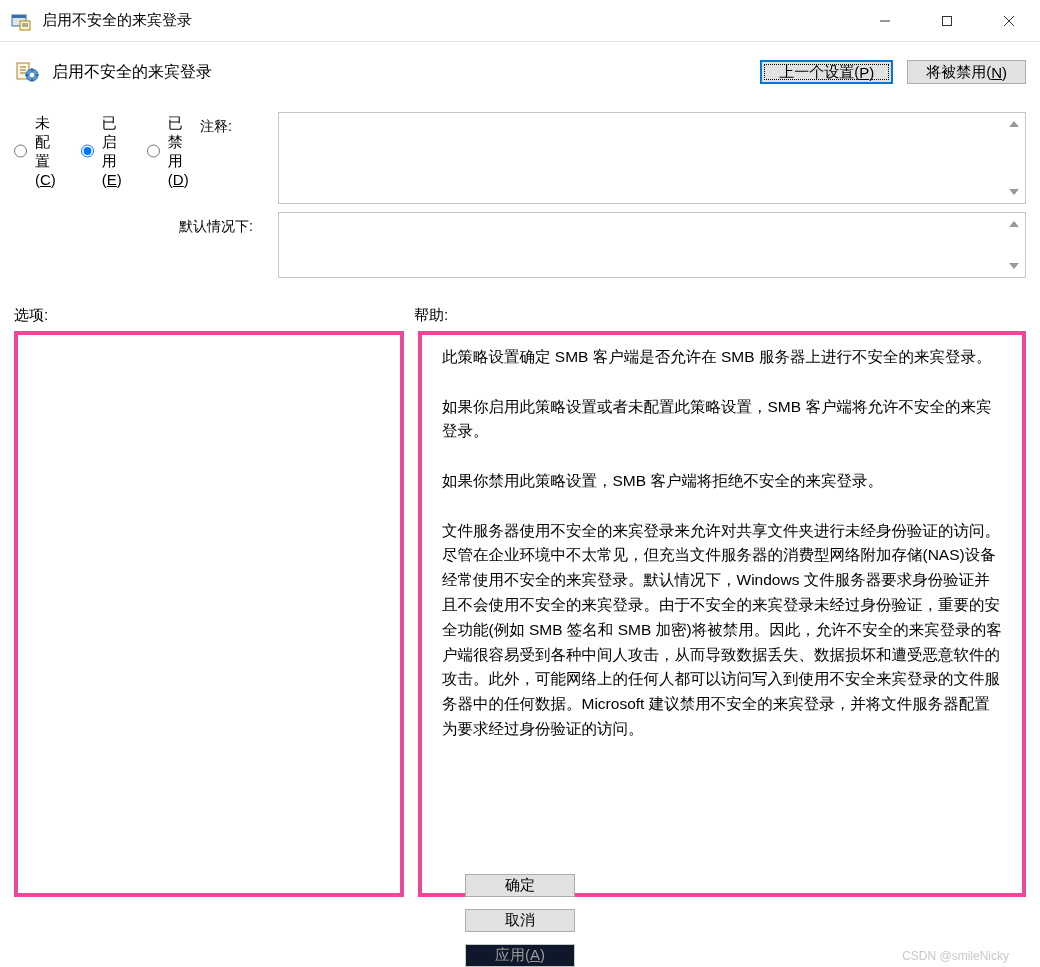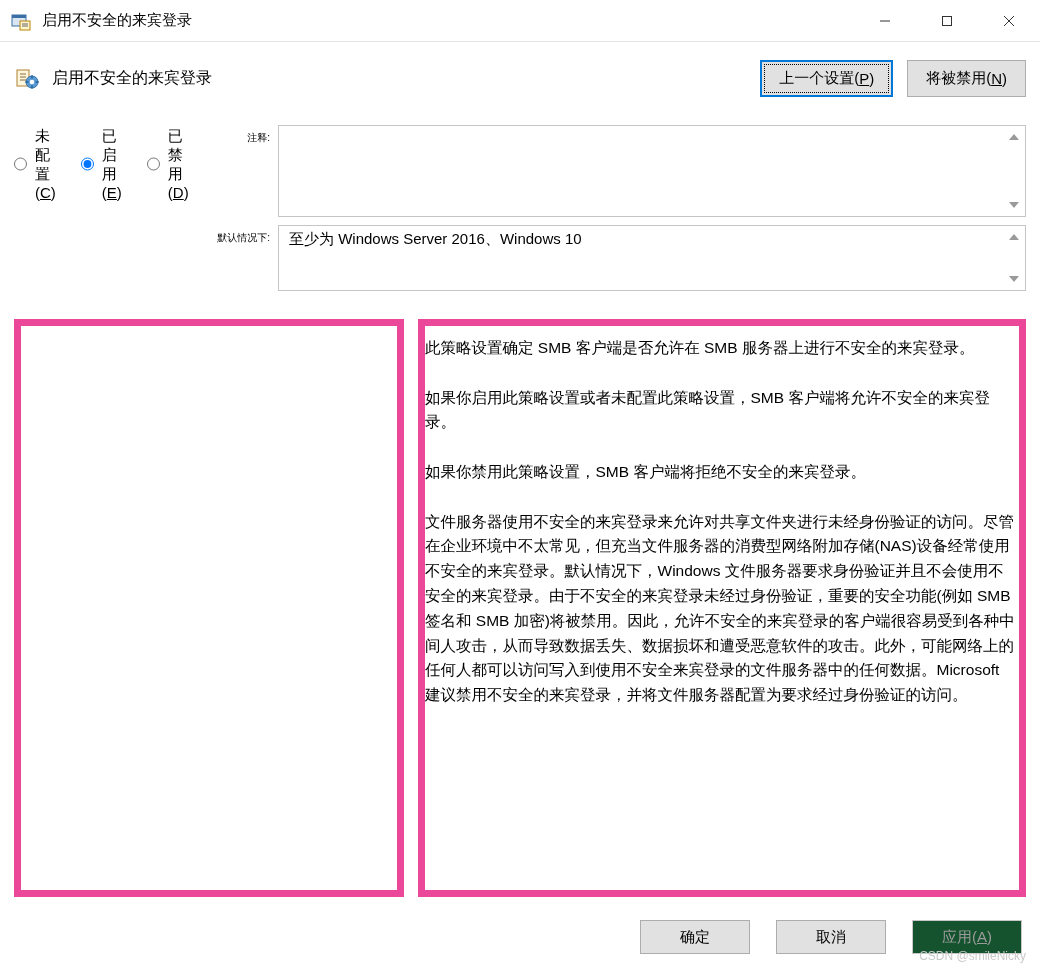--- a/index.html
+++ b/index.html
@@ -62,21 +62,21 @@
     margin-bottom: 28px;
   }
   .policy-icon {
     width: 28px; height: 24px;
     margin-right: 10px;
     display: inline-flex; align-items: center; justify-content: center;
   }
   .policy-title { font-size: 16px; flex: 0 0 auto; }
   .header-spacer { flex: 1; }
   .nav-btn {
-    height: 37px;
+    height: 24px;
     padding: 0 18px;
     margin-left: 14px;
     background: #e1e1e1;
     border: 1px solid #adadad;
     font-size: 15px;
     font-family: inherit;
     display: inline-flex; align-items: center;
   }
   .nav-btn.focused {
     border: 2px solid #0078d7;
@@ -105,22 +105,22 @@
   .radio-item {
     display: flex;
     align-items: center;
     font-size: 15px;
   }
   .radio-item input[type="radio"] {
     width: 16px; height: 16px;
     margin: 0 8px 0 0;
   }
   .field-label {
-    font-size: 10px;
-    text-align: right;
+    font-size: 14px;
+    text-align: center;
     padding-top: 6px;
   }
   .multiline-box {
     border: 1px solid #c5c5c5;
     height: 92px;
     background: #fff;
     position: relative;
     padding: 4px 24px 4px 10px;
     font-size: 15px;
     overflow: hidden;
@@ -148,54 +148,55 @@
   }
   .panels-labels .col-left { width: 400px; }
   .panels-labels .col-right { flex: 1; padding-left: 0; }
   .panels {
     display: flex;
     gap: 14px;
     flex: 1;
     min-height: 0;
   }
   .panel-box {
-    border: 7px solid #ec4899;
+    border: 4px solid #ec4899;
     background: #fff;
     overflow-y: hidden;
-    padding: 10px 0;
+    padding: 10px 20px;
     font-size: 15.5px;
     line-height: 1.6;
   }
   .panel-left { width: 390px; }
   .panel-right { flex: 1; white-space: pre-wrap; }
   
   .bottom-row {
     height: 60px;
     display: flex;
     align-items: center;
     justify-content: flex-end;
     padding: 0 18px;
-    gap: 26px;
+    gap: 12px;
     position: relative;
+    flex-direction: column;
   }
   .dlg-btn {
     width: 110px; height: 34px;
     background: #e1e1e1;
     border: 1px solid #adadad;
     font-size: 15px;
     font-family: inherit;
   }
   .dlg-btn[disabled] {
     color: #9b9b9b;
-    background: #14532d;
+    background: #0f172a;
     border-color: #c8c8c8;
   }
   .watermark {
     position: absolute;
-    right: 14px;
+    right: 31px;
     bottom: 4px;
     font-size: 12px;
     color: #c9c9c9;
     pointer-events: none;
   }
 </style>
 </head>
 <body>
 
 <div class="window">
@@ -290,36 +291,39 @@
           <div class="scroll-arrow">
               <svg width="10" height="6">
                 <polygon points="0,0 10,0 5,6" fill="#9a9a9a"></polygon>
               </svg>
             </div>
         </div>
       </div>
 
       <div class="field-label" style="grid-column:2; grid-row:2;">默认情况下:</div>
       <div class="multiline-box short" style="grid-column:3; grid-row:2;">
-        <span>至少为 Windows Server 2016、Windows 10</span>
         <div class="scroll-arrows">
           <div class="scroll-arrow">
               <svg width="10" height="6">
                 <polygon points="5,0 10,6 0,6" fill="#9a9a9a"></polygon>
               </svg>
             </div>
           <div class="scroll-arrow">
               <svg width="10" height="6">
                 <polygon points="0,0 10,0 5,6" fill="#9a9a9a"></polygon>
               </svg>
             </div>
         </div>
       </div>
     </div>
 
+    <div class="panels-labels">
+      <div class="col-left">选项:</div>
+      <div class="col-right">帮助:</div>
+    </div>
 
     <div class="panels">
       <div class="panel-box panel-left">
         <span></span>
       </div>
       <div class="panel-box panel-right"><span>此策略设置确定 SMB 客户端是否允许在 SMB 服务器上进行不安全的来宾登录。
 
 如果你启用此策略设置或者未配置此策略设置，SMB 客户端将允许不安全的来宾登录。
 
 如果你禁用此策略设置，SMB 客户端将拒绝不安全的来宾登录。

